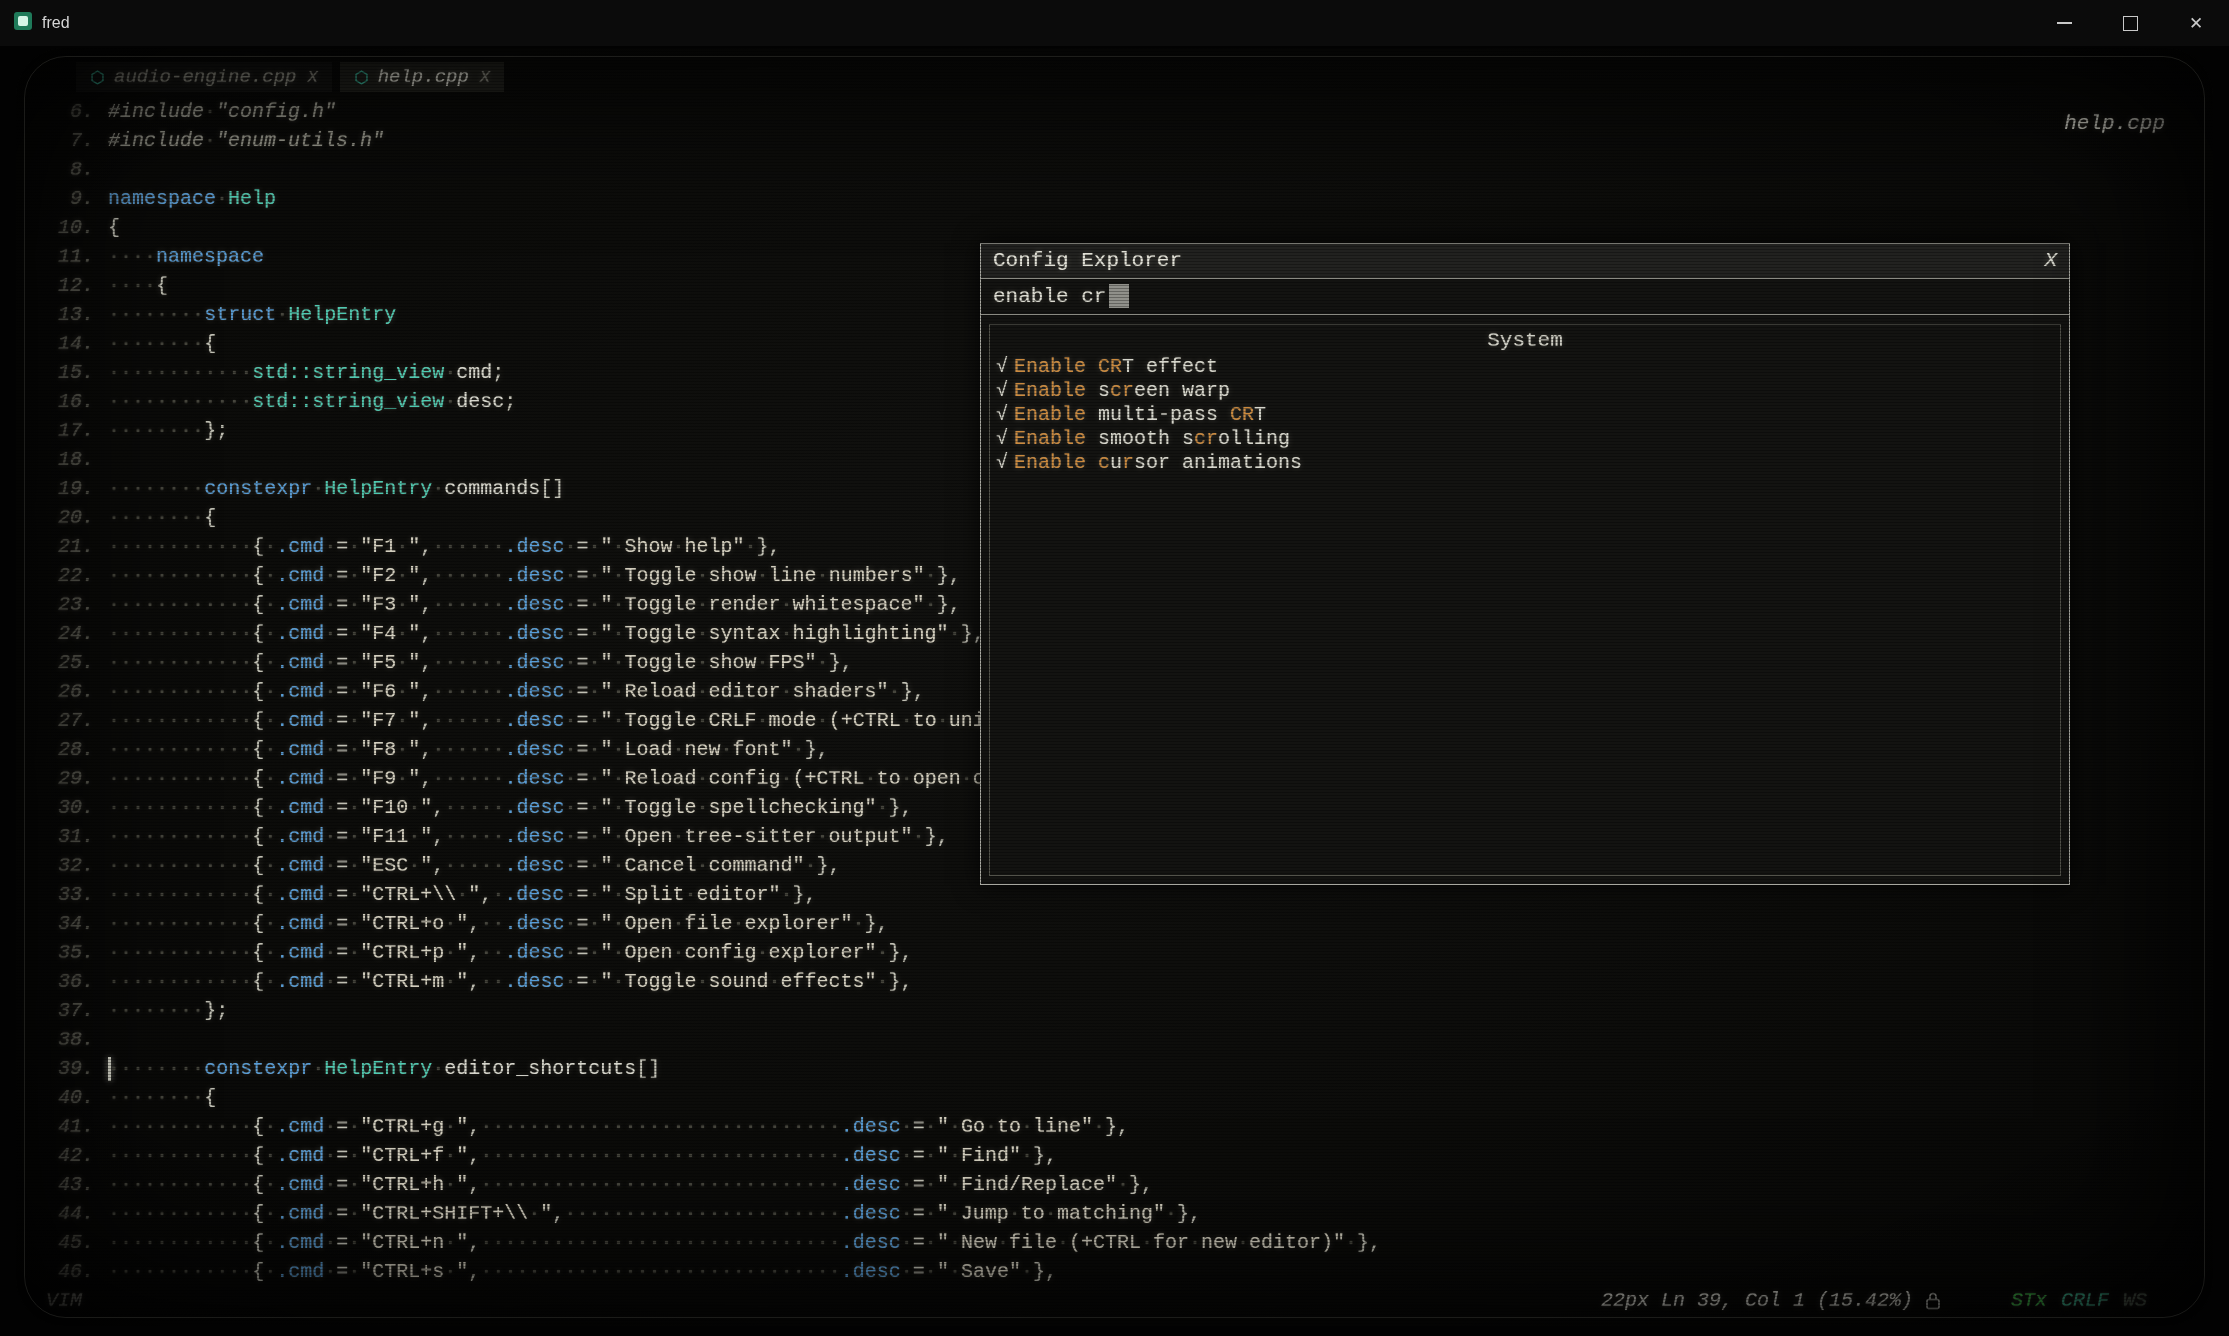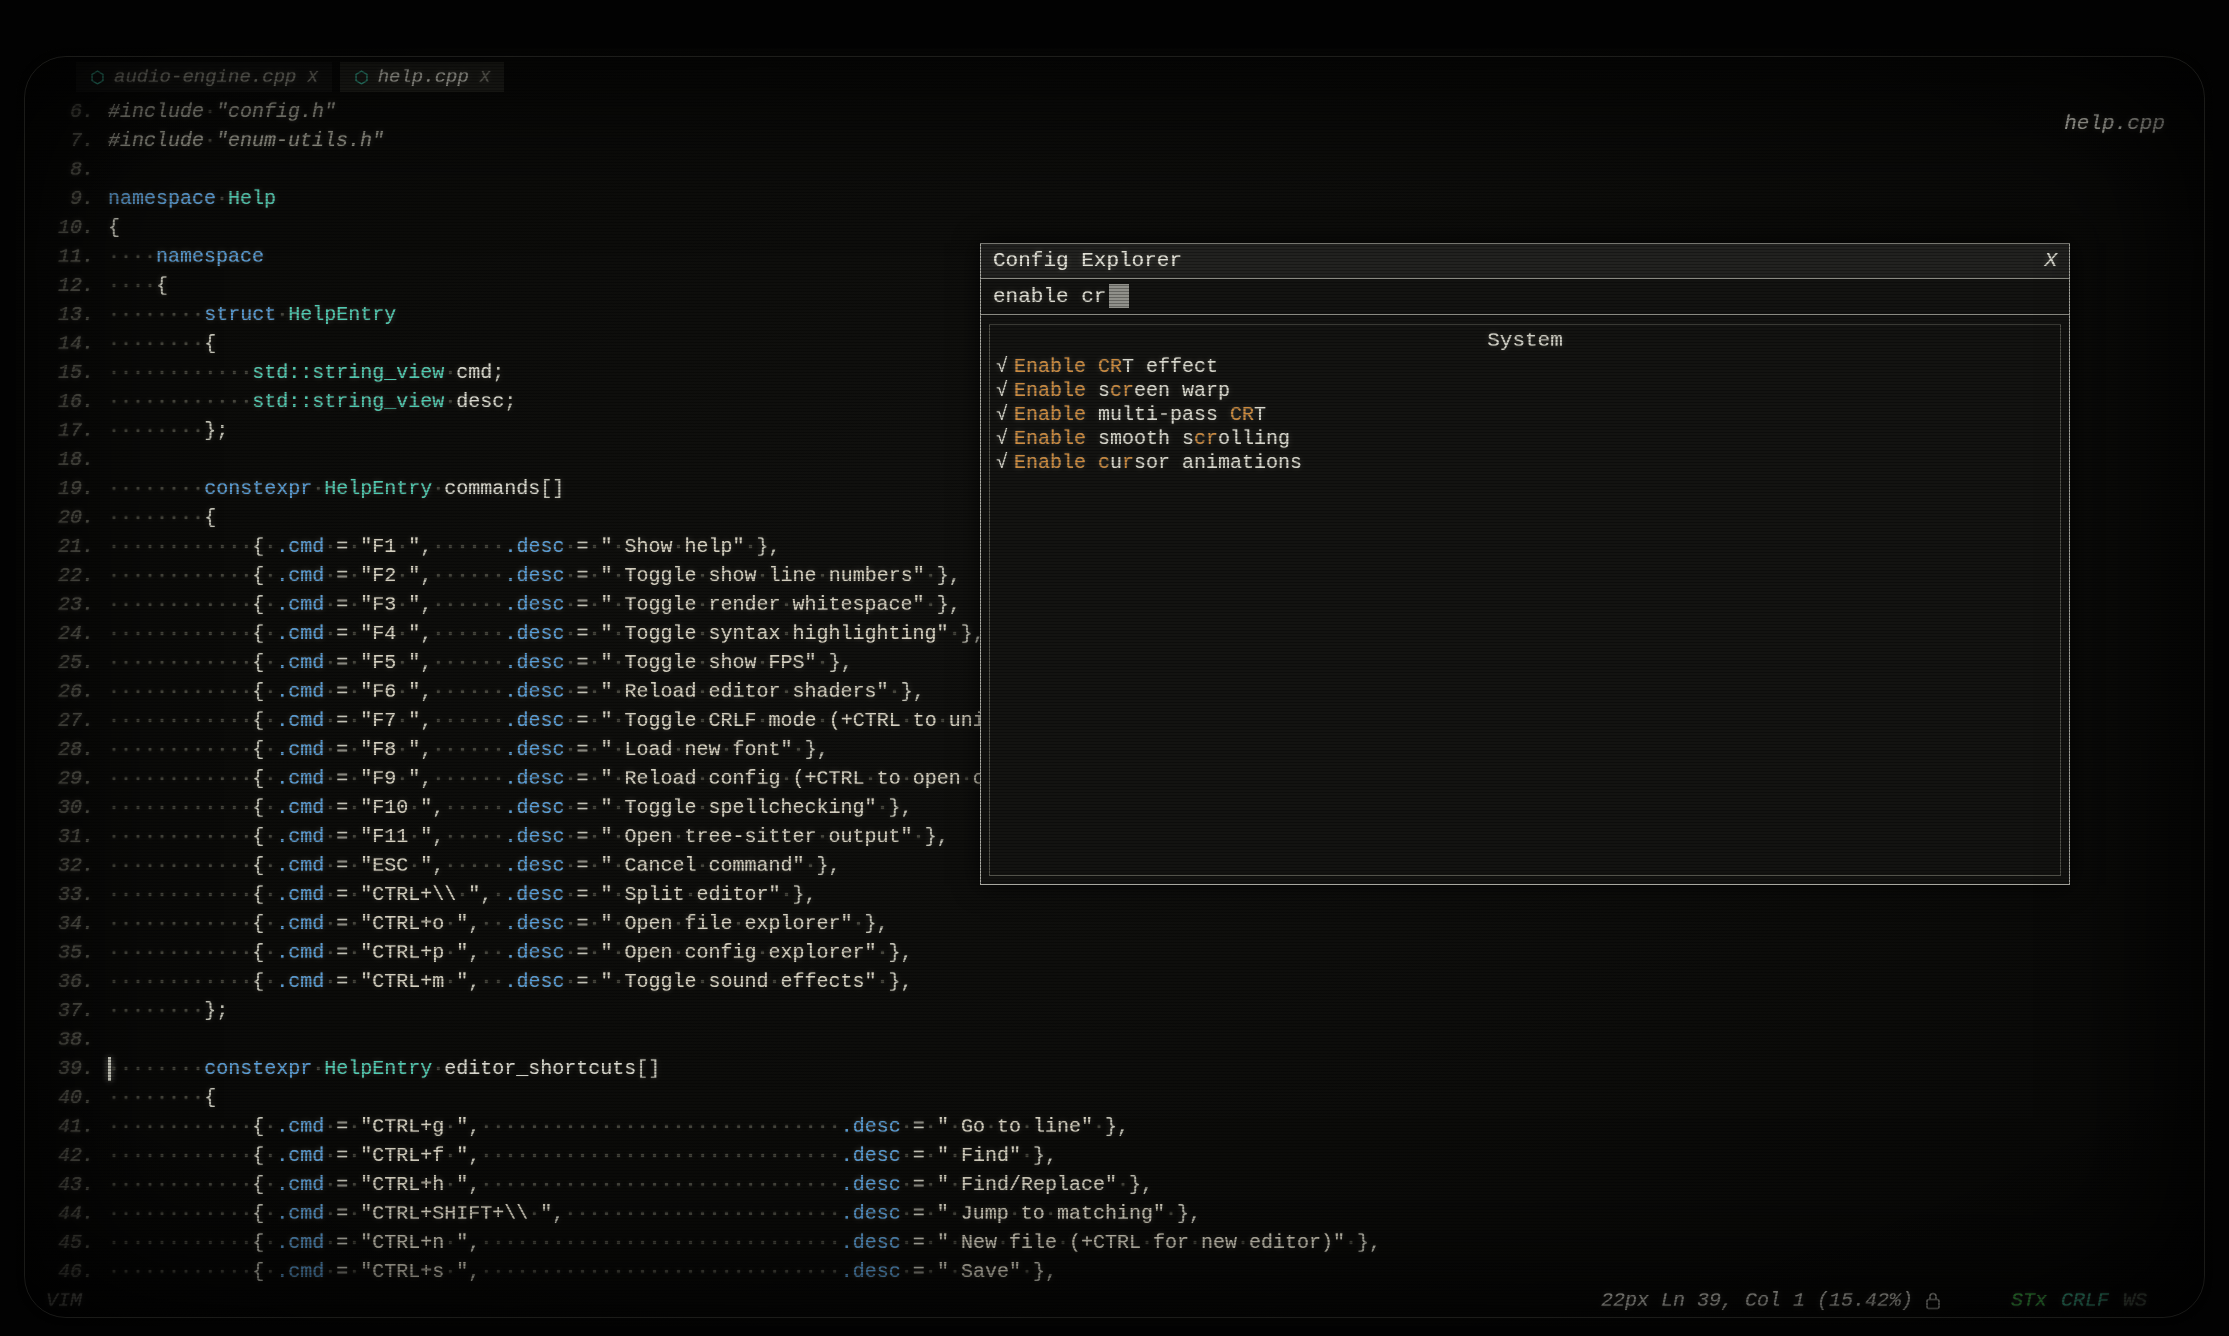--- a/index.html
+++ b/index.html
@@ -77,20 +77,42 @@
     background:repeating-linear-gradient(to bottom, rgba(0,0,0,.30) 0px, rgba(0,0,0,.30) 1px, transparent 1px, transparent 3px);}
   .vignette{position:absolute;inset:0;z-index:6;pointer-events:none;border-radius:48px;
     background:radial-gradient(ellipse 105% 95% at 50% 47%, rgba(0,0,0,0) 55%, rgba(0,0,0,.45) 80%, rgba(0,0,0,.97) 100%);
     box-shadow:inset 0 0 140px 40px rgba(0,0,0,.85);}
 </style>
 </head>
 <body>
 
 <div class="window">
 
+  <div class="titlebar">
+    <div class="titlebar-left">
+      <span class="app-icon">
+        <svg width="18" height="18" viewBox="0 0 18 18">
+            <rect width="18" height="18" rx="3" fill="#1f7a5a"></rect>
+            <rect x="4" y="4" width="10" height="10" rx="2" fill="#d6f5e8"></rect>
+          </svg>
+      </span>
+      <span class="app-title">fred</span>
+    </div>
+    <div class="titlebar-controls">
+      <span class="win-btn">
+          <span class="glyph-min"></span>
+        </span>
+      <span class="win-btn">
+          <span class="glyph-max"></span>
+        </span>
+      <span class="win-btn">
+          <span class="glyph-close">✕</span>
+        </span>
+    </div>
+  </div>
 
   <div class="screen">
 
     <div class="code-area" id="code">
         <div class="line"><span class="gutter">6.</span><span class="code"><span class="pp">#include<span class="ws">·</span>"config.h"</span></span></div>
         <div class="line"><span class="gutter">7.</span><span class="code"><span class="pp">#include<span class="ws">·</span>"enum-utils.h"</span></span></div>
         <div class="line"><span class="gutter">8.</span><span class="code"></span></div>
         <div class="line"><span class="gutter">9.</span><span class="code"><span class="kw">namespace<span class="ws">·</span></span><span class="ty">Help</span></span></div>
         <div class="line"><span class="gutter">10.</span><span class="code"><span class="pun">{</span></span></div>
         <div class="line"><span class="gutter">11.</span><span class="code"><span class="kw"><span class="ws">·</span><span class="ws">·</span><span class="ws">·</span><span class="ws">·</span>namespace</span></span></div>

